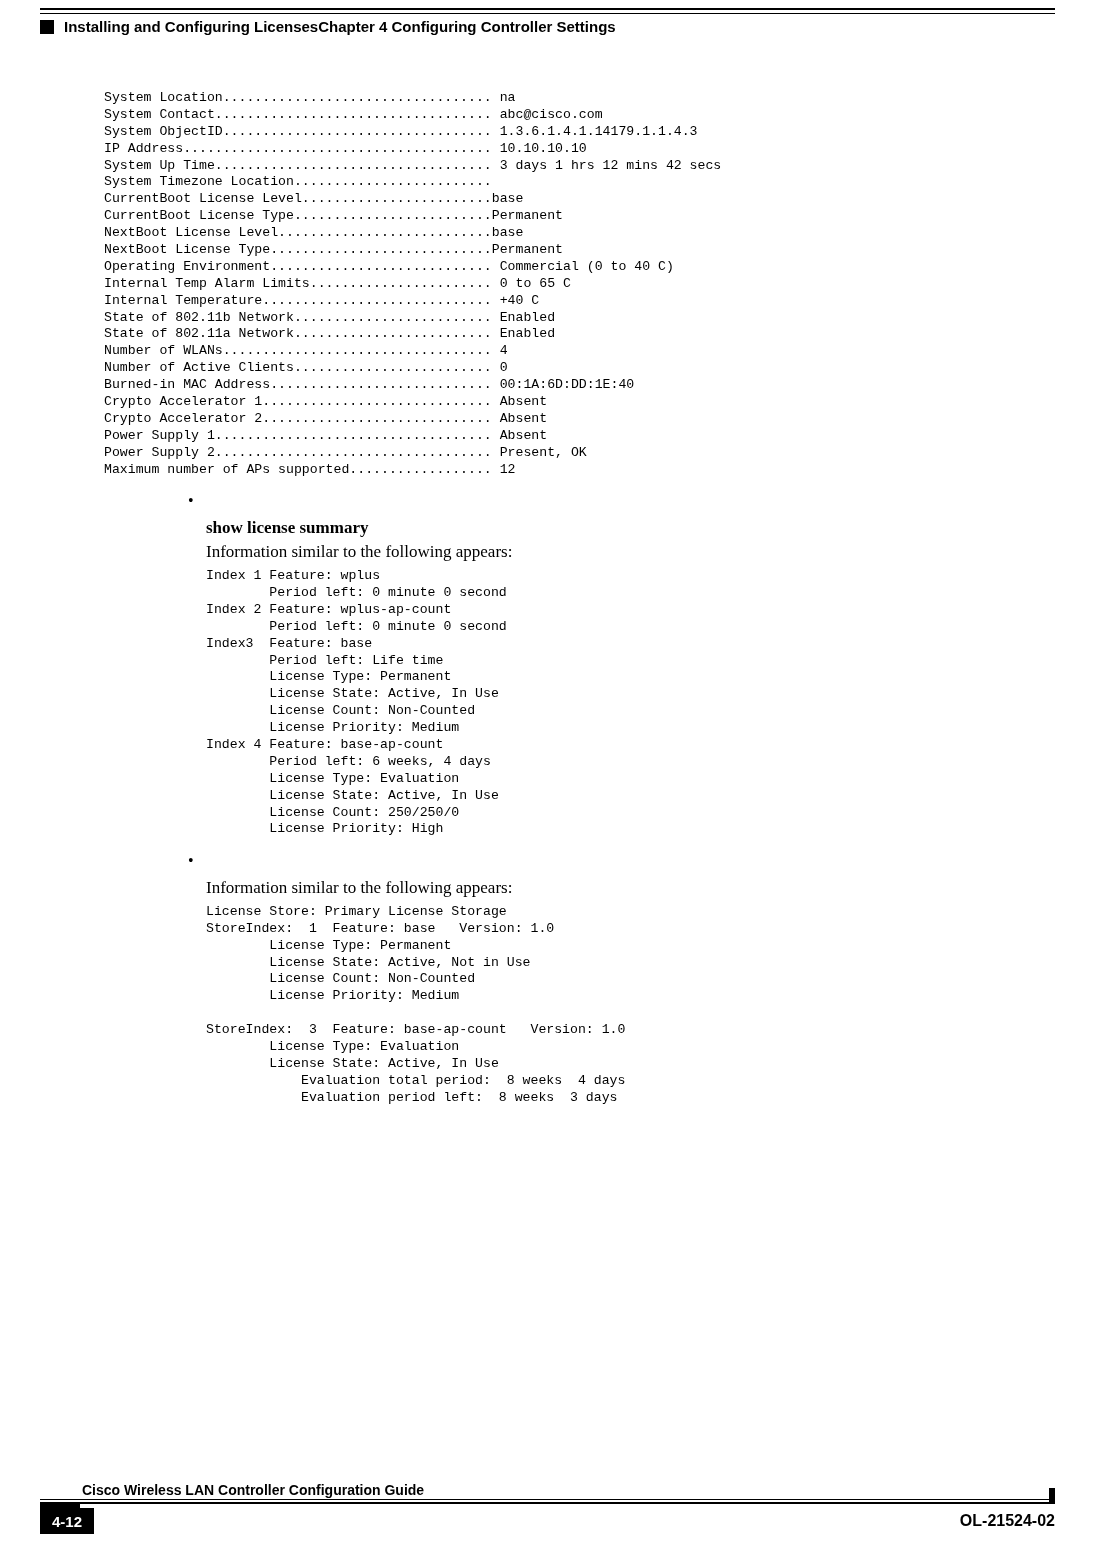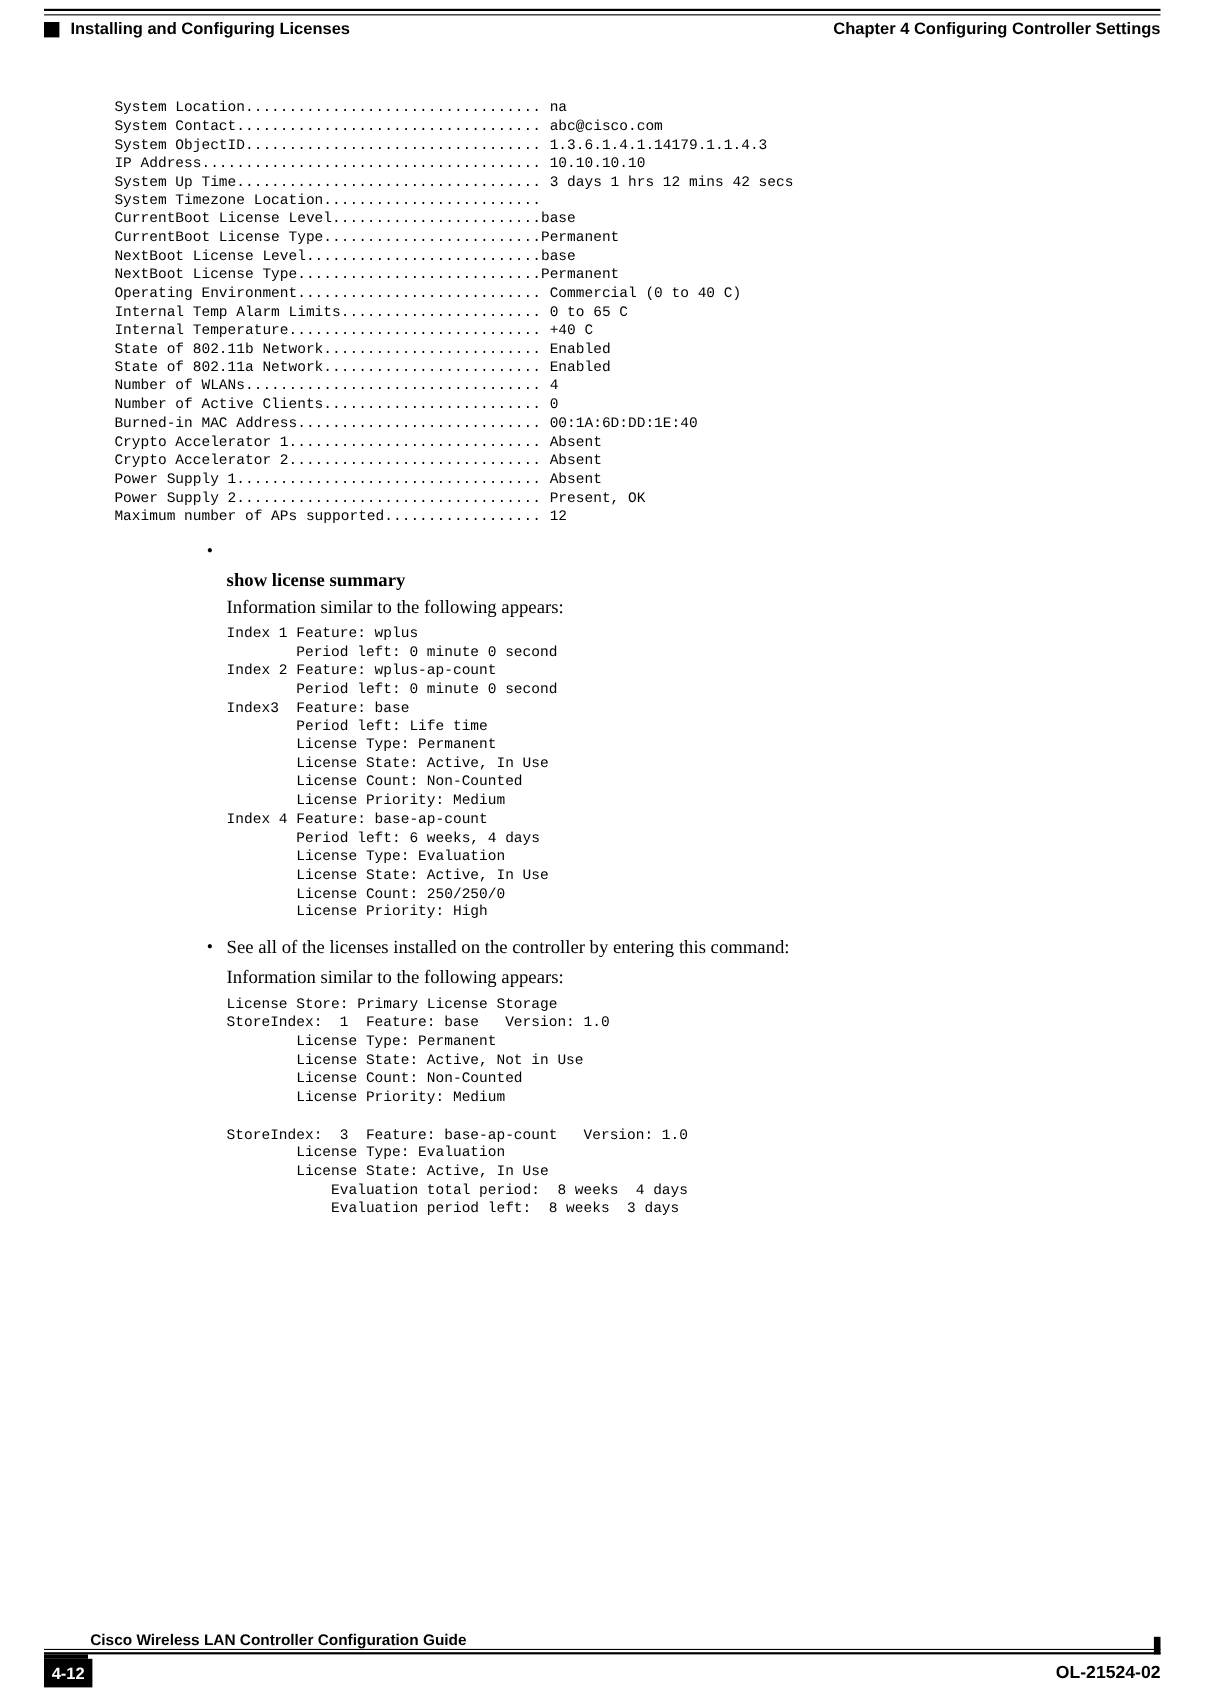--- a/index.html
+++ b/index.html
@@ -27,21 +27,21 @@
     left: 40px;
     right: 40px;
     border-top: 1px solid #000;
   }
   .header {
     position: absolute;
     top: 18px;
     left: 40px;
     right: 40px;
     display: flex;
-    justify-content: space-between;
+    justify-content: flex-start;
     align-items: flex-start;
     font-family: Arial, Helvetica, sans-serif;
   }
   .header-left {
     display: flex;
     align-items: center;
   }
   .header-box {
     width: 14px;
     height: 14px;
@@ -125,21 +125,21 @@
     bottom: 50px;
     left: 82px;
     font-family: Arial, Helvetica, sans-serif;
     font-weight: bold;
     font-size: 14px;
   }
   .page-num-box {
     position: absolute;
     bottom: 14px;
     left: 40px;
-    width: 44px;
+    width: 54px;
     height: 26px;
     background: #000;
     color: #fff;
     font-family: Arial, Helvetica, sans-serif;
     font-weight: bold;
     font-size: 15px;
     display: flex;
     align-items: center;
     justify-content: center;
   }
@@ -227,21 +227,20 @@
 Index 4 Feature: base-ap-count
         Period left: 6 weeks, 4 days
         License Type: Evaluation
         License State: Active, In Use
         License Count: 250/250/0
         License Priority: High</pre>
 
   <div class="bullet-block">
     <div class="bullet-row">
       <div class="bullet-dot">•</div>
-      <div class="bullet-text">See all of the licenses installed on the controller by entering this command:</div>
     </div>
   </div>
   <div class="caption">Information similar to the following appears:</div>
   <pre class="output">License Store: Primary License Storage
 StoreIndex:  1  Feature: base   Version: 1.0
         License Type: Permanent
         License State: Active, Not in Use
         License Count: Non-Counted
         License Priority: Medium
 

